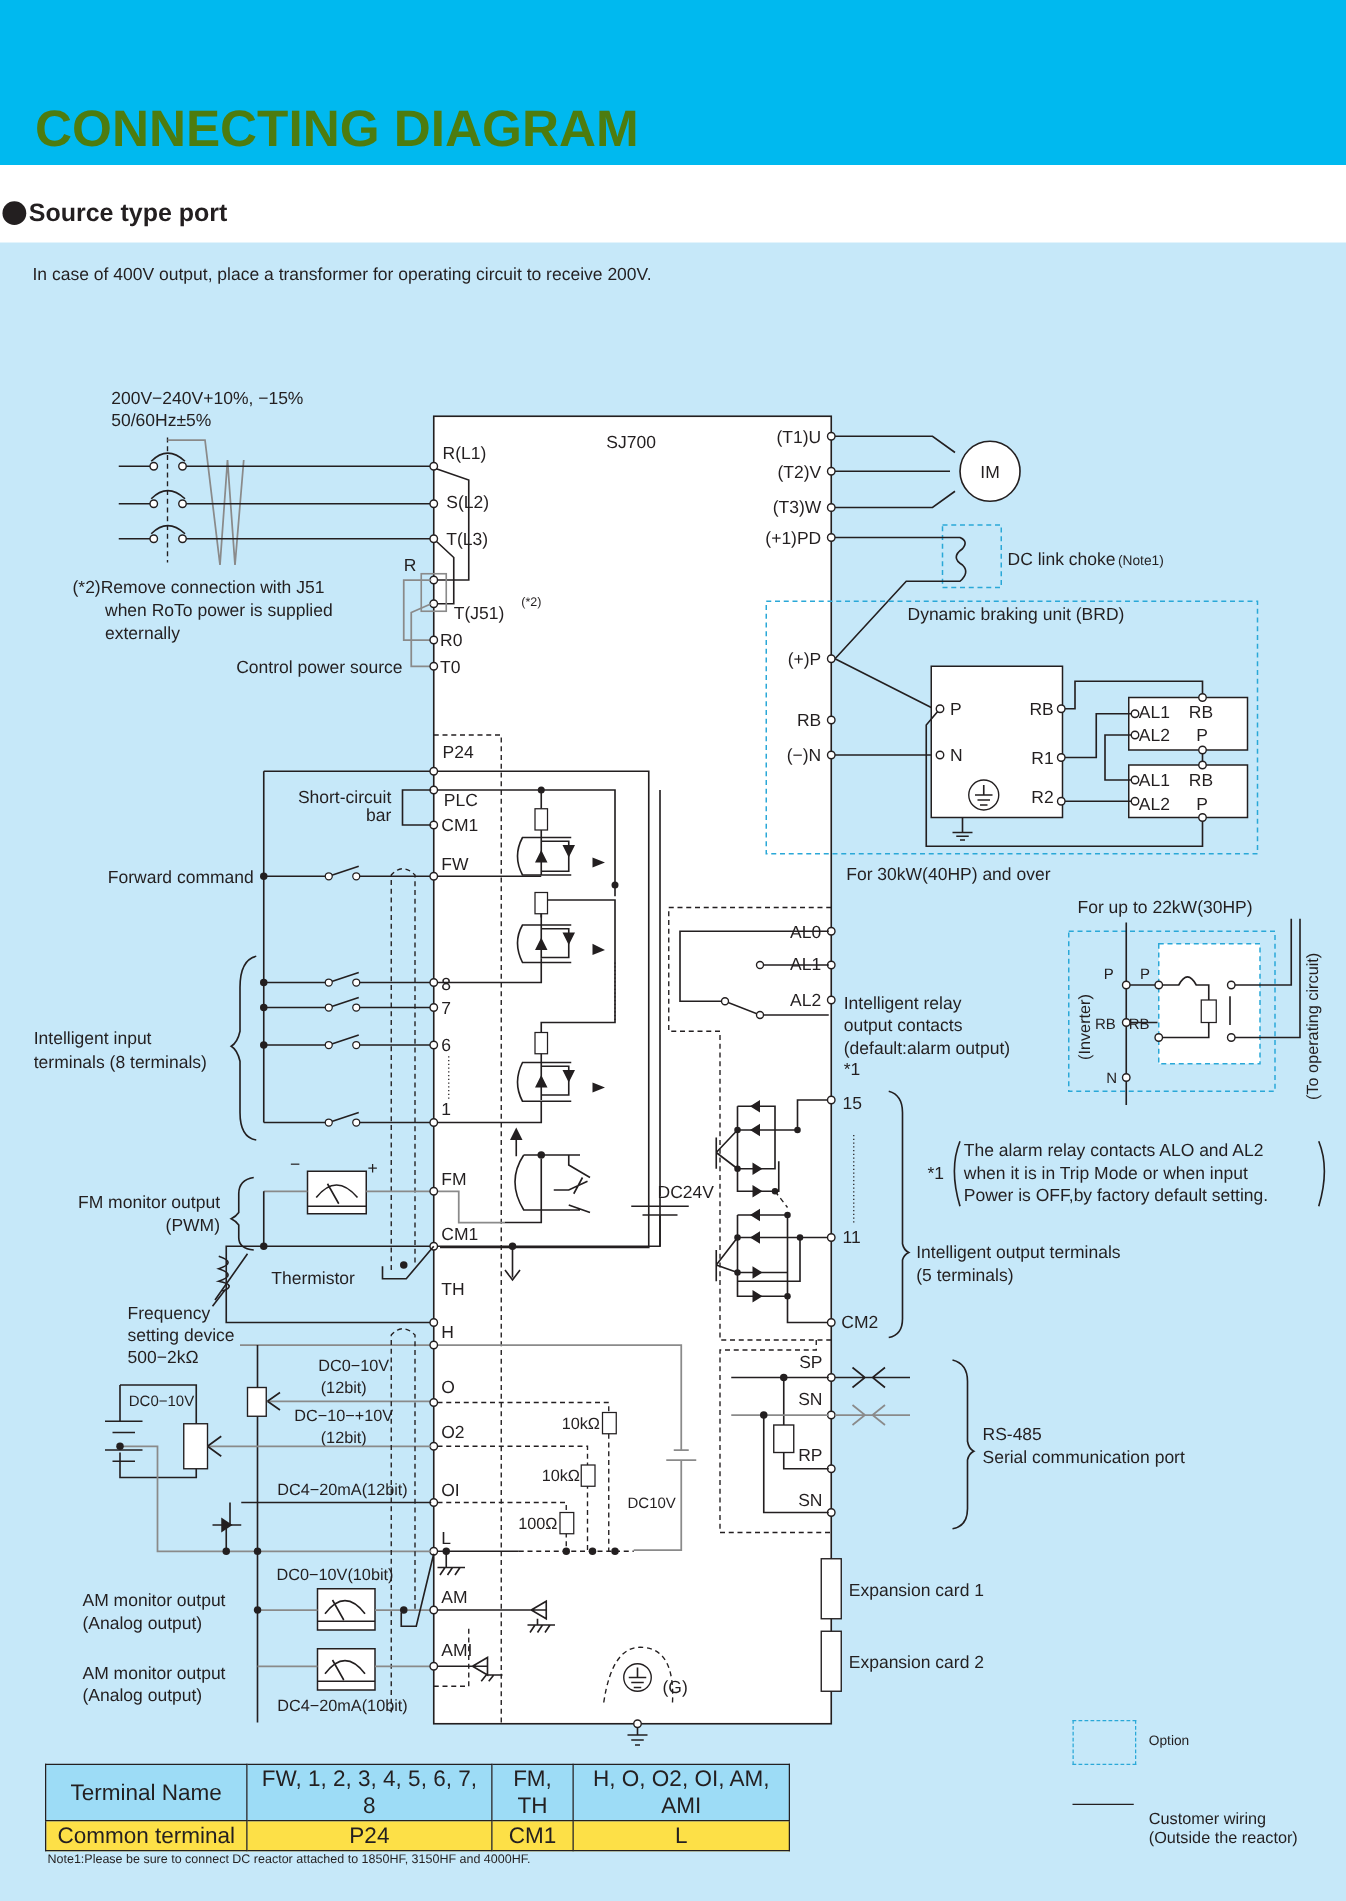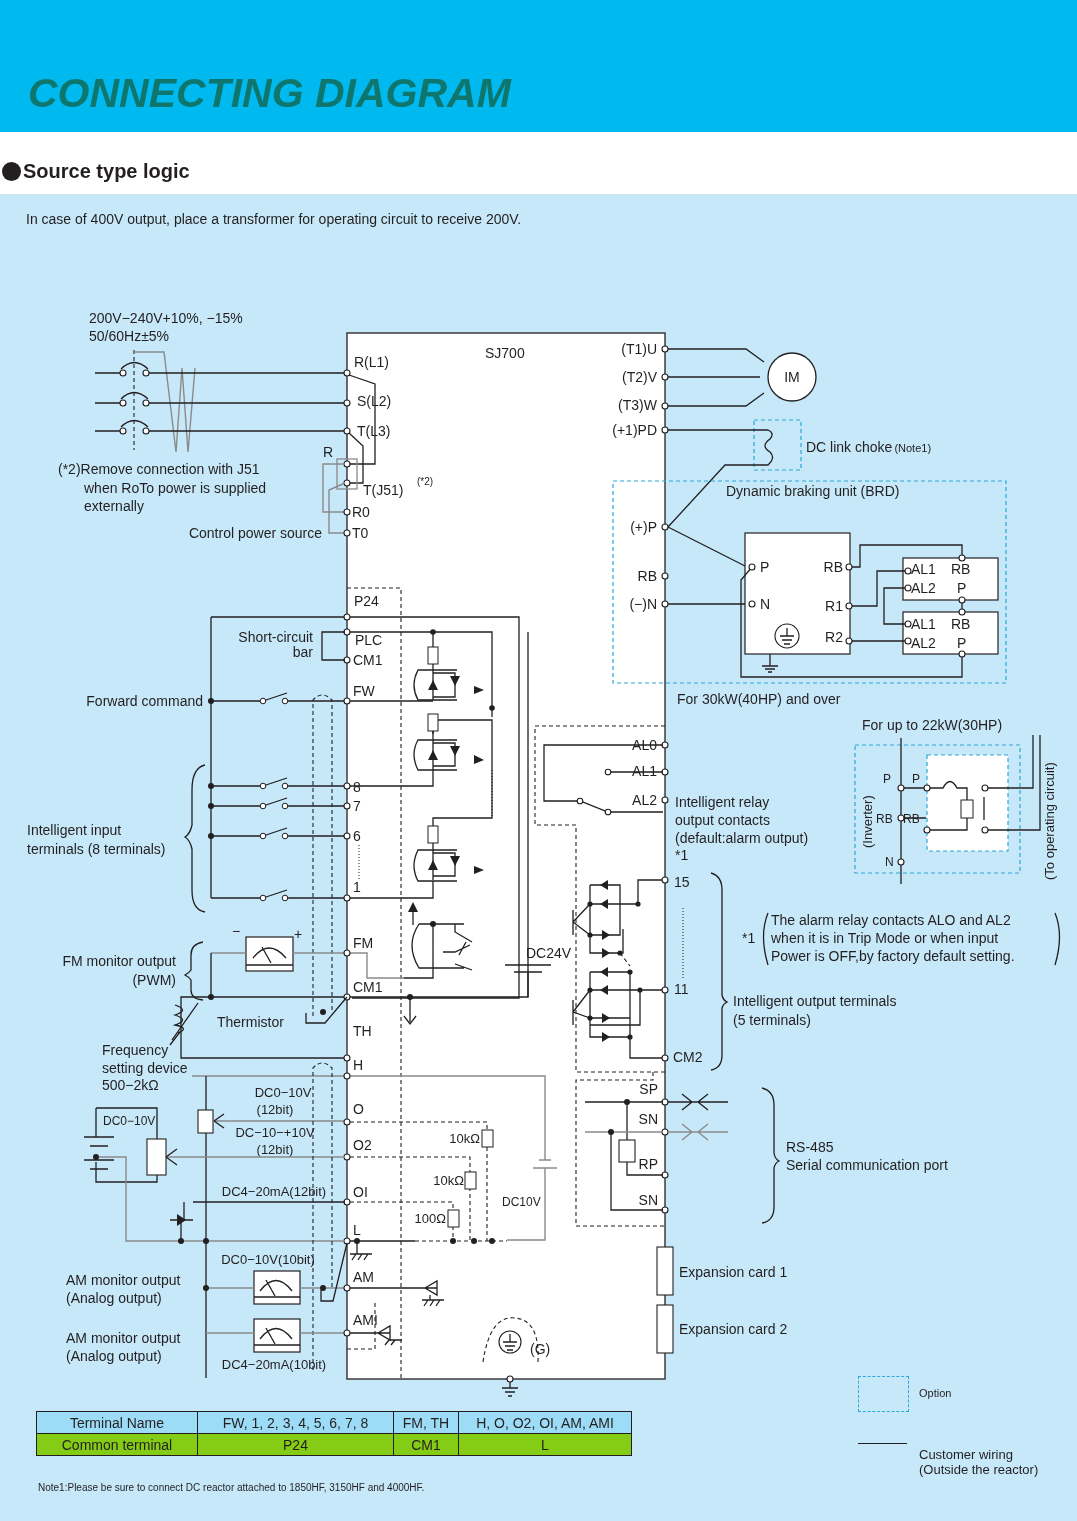--- a/index.html
+++ b/index.html
@@ -1,47 +1,47 @@
 <!DOCTYPE html>
 <html><head>
 <meta charset="utf-8">
 <style>
   html, body { margin:0; padding:0; }
   body { width:1077px; height:1521px; background:#c6e8f9; font-family:"Liberation Sans", sans-serif; position:relative; overflow:hidden; color:#231f20; }
   .hdr { position:absolute; left:0; top:0; width:1077px; height:132px; background:#00b9ef; }
-  .hdr-title { position:absolute; left:28px; top:70px; font-size:41px; font-weight:bold; color:#0f766e; letter-spacing:0px;font-style:italic; }
+  .hdr-title { position:absolute; left:28px; top:80px; font-size:41px; font-weight:bold; color:#4d7c0f; letter-spacing:0px; }
   .sub-band { position:absolute; left:0; top:132px; width:1077px; height:62px; background:#fff; }
   .sub-title { position:absolute; left:2px; top:160px; font-size:20px; font-weight:bold; color:#231f20; }
   .sub-title .dot { display:inline-block; width:19px; height:19px; border-radius:50%; background:#231f20; vertical-align:-3px; margin-right:2px; }
   .intro { position:absolute; left:26px; top:211px; font-size:14px; }
   svg.dg { position:absolute; left:0; top:0; }
   svg text { font-family:"Liberation Sans", sans-serif; fill:#231f20; }
   .w { stroke:#231f20; stroke-width:1.3; fill:none; }
   .g { stroke:#8a8a8a; stroke-width:1.4; fill:none; }
   .d { stroke:#231f20; stroke-width:1.1; fill:none; stroke-dasharray:4 3; }
   .opt { stroke:#2aa8d8; stroke-width:1.2; fill:none; stroke-dasharray:4 3; }
   .term { fill:#fff; stroke:#231f20; stroke-width:1.1; }
   .jn { fill:#231f20; }
-  table.tt { position:absolute; left:36px; top:1411px; border-collapse:collapse; font-size:14px; }
+  table.tt { position:absolute; left:36px; top:1411px; border-collapse:collapse; font-size:18px; }
   table.tt td { border:1px solid #231f20; text-align:center; padding:1px 6px; height:19px; }
   table.tt tr.h td { background:#9ddcf6; }
-  table.tt tr.b td { background:#84cc16; }
+  table.tt tr.b td { background:#fde047; }
   .legend-opt { position:absolute; left:858px; top:1376px; width:49px; height:34px; border:1.3px dashed #2aa8d8; }
   .legend-opt-lbl { position:absolute; left:919px; top:1387px; font-size:11px; }
   .legend-wire { position:absolute; left:858px; top:1443px; width:49px; height:0; border-top:1.3px solid #231f20; }
   .legend-wire-lbl { position:absolute; left:919px; top:1430px; font-size:13px; line-height:15px;margin-top:17px; }
   .note { position:absolute; left:38px; top:1482px; font-size:10px; }
 </style>
 </head>
 <body>
 
 <div class="hdr"></div>
 <div class="hdr-title">CONNECTING DIAGRAM</div>
 <div class="sub-band"></div>
-<div class="sub-title"><span class="dot"></span><span>Source type logic</span></div>
+<div class="sub-title"><span class="dot"></span><span>Source type port</span></div>
 <div class="intro">In case of 400V output, place a transformer for operating circuit to receive 200V.</div>
 
 <svg class="dg" width="1077" height="1521" viewBox="0 0 1077 1521">
 
   <rect x="347" y="333" width="318" height="1046" fill="#fff" stroke="#231f20" stroke-width="1.3"></rect>
   <text x="485" y="358" font-size="14">SJ700</text>
 
   <text x="89" y="323" font-size="14">200V−240V+10%, −15%</text>
   <text x="89" y="341" font-size="14">50/60Hz±5%</text>
   <g>

